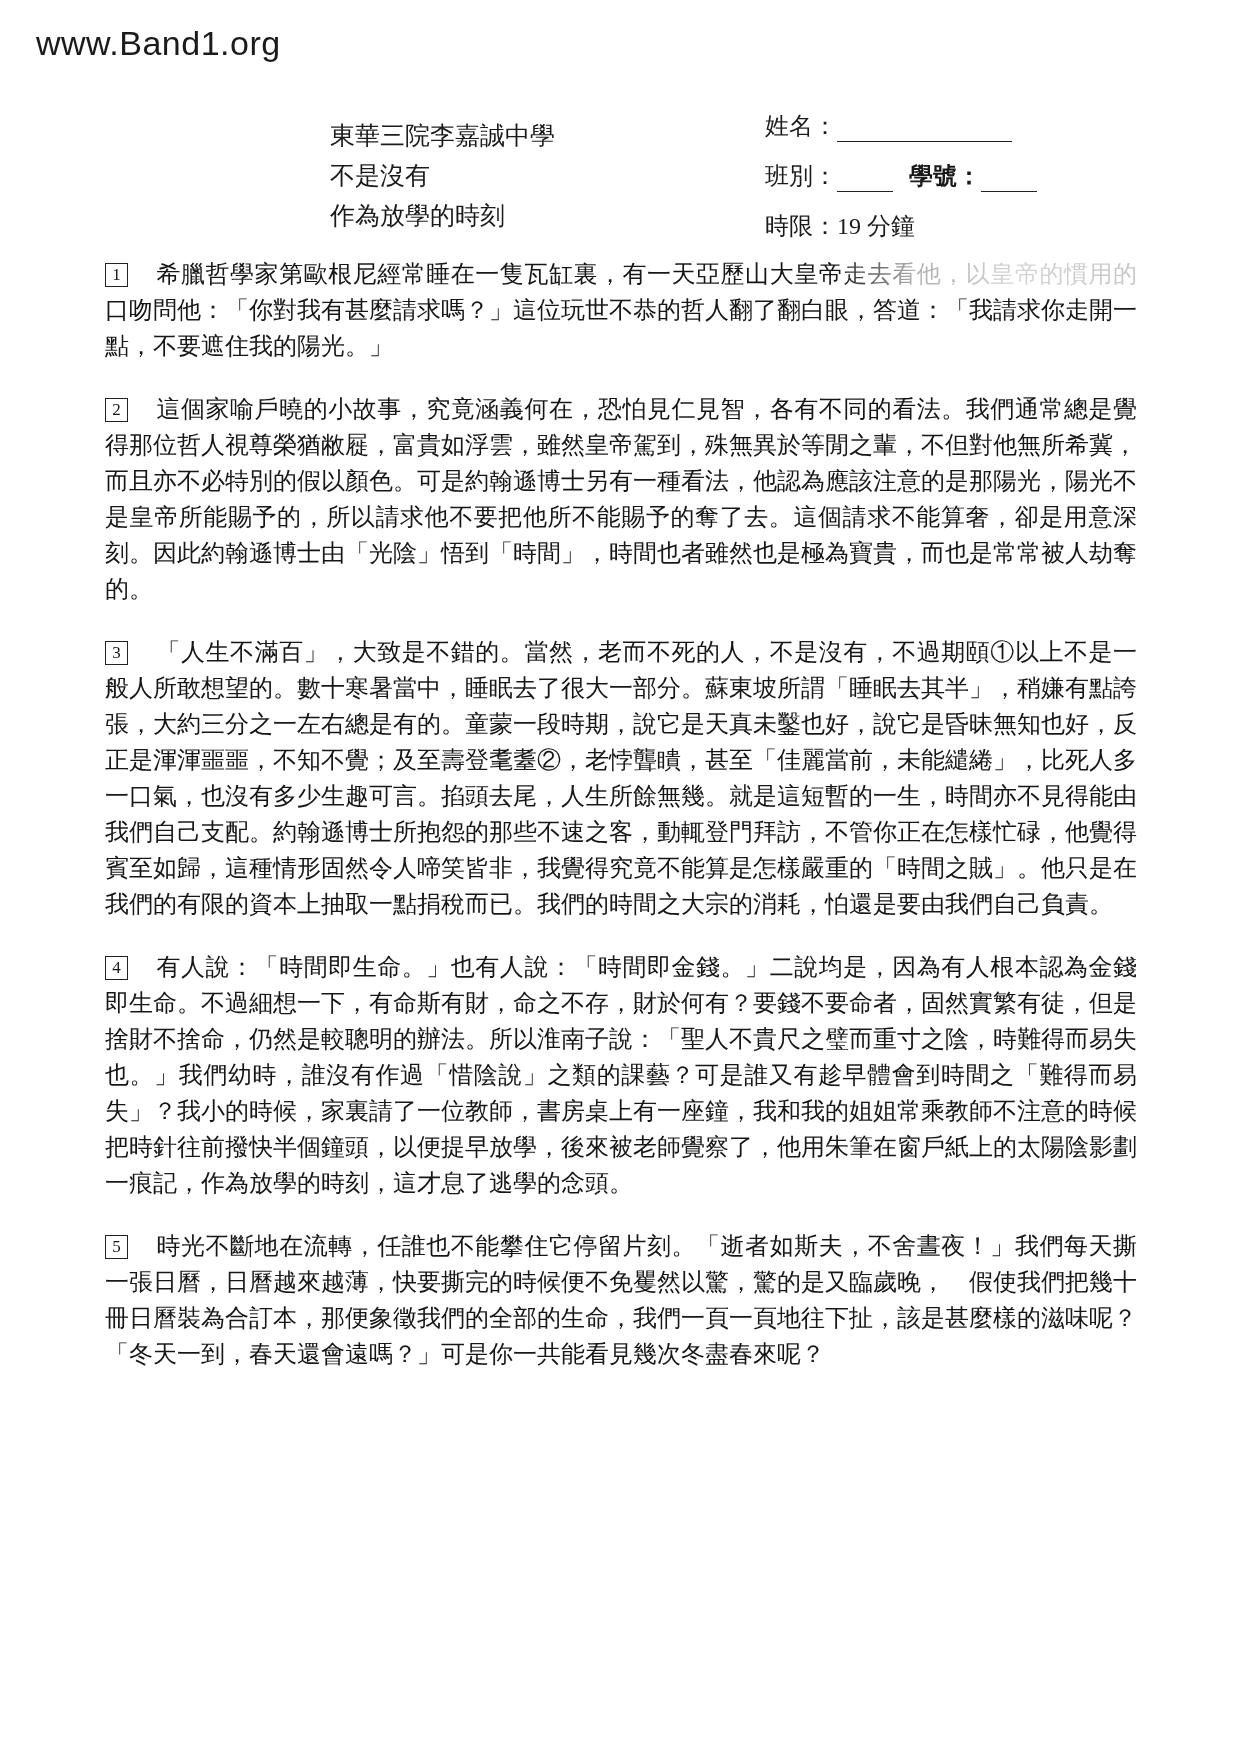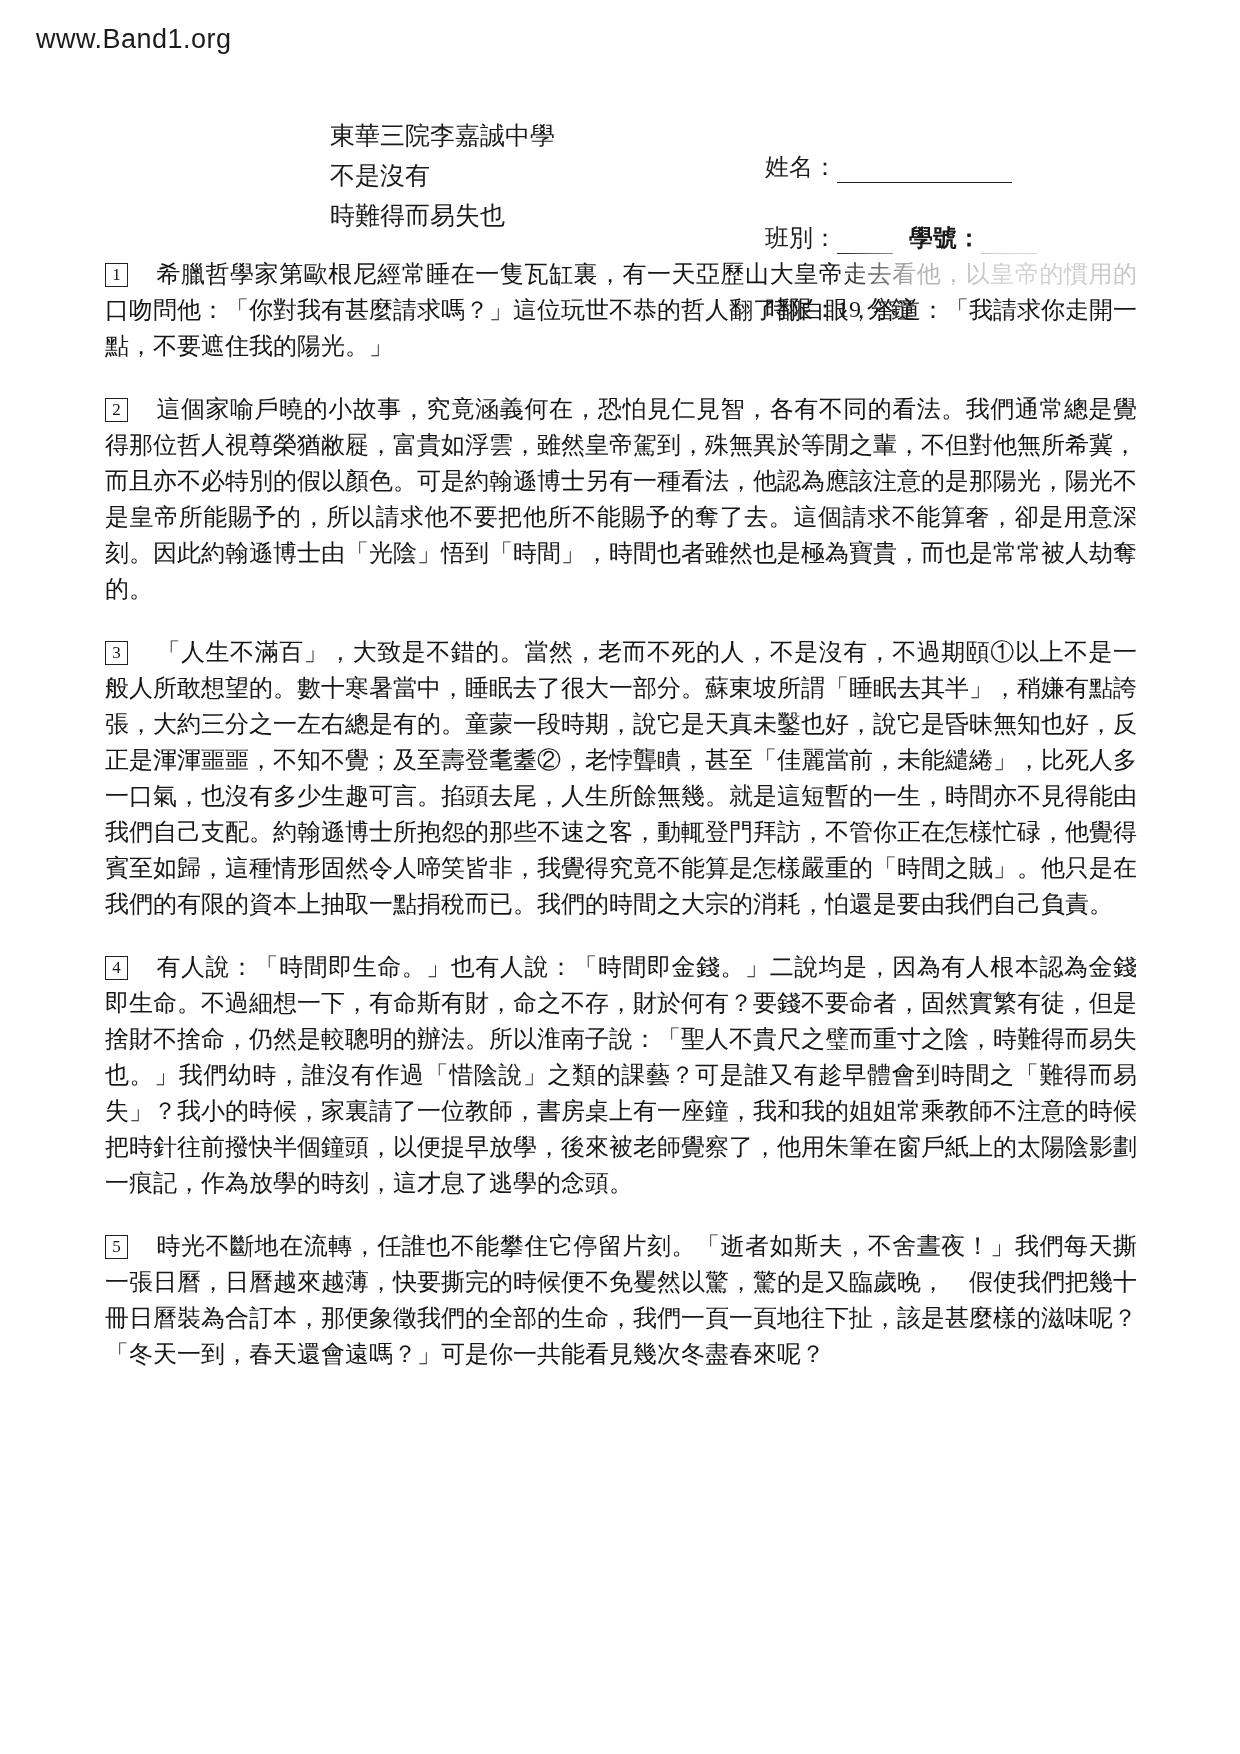--- a/index.html
+++ b/index.html
@@ -14,21 +14,21 @@
     background: #ffffff;
     color: #141414;
     font-family: "Liberation Serif", "DejaVu Serif", serif;
     overflow: hidden;
   }
   .watermark {
     position: absolute;
     left: 36px;
     top: 24px;
     font-family: "Liberation Sans", "DejaVu Sans", sans-serif;
-    font-size: 27px;
+    font-size: 34px;
     color: #1b1b1b;
     letter-spacing: 0.5px;
   }
   .header {
     position: absolute;
     left: 330px;
     top: 116px;
     width: 470px;
     font-size: 25px;
     line-height: 40px;
@@ -39,21 +39,20 @@
     left: 765px;
     top: 110px;
     width: 350px;
     font-size: 24px;
     color: #1a1a1a;
     white-space: nowrap;
   }
   .field-row {
     margin-bottom: 20px;
     height: 30px;
-    margin-top: 41px;
   }
   .uline {
     display: inline-block;
     border-bottom: 1.5px solid #222;
     height: 26px;
     vertical-align: bottom;
   }
   .w-name  { width: 175px; }
   .w-class { width: 56px; }
   .lbl-gap { margin-left: 16px; font-weight: bold; }
@@ -100,21 +99,21 @@
 </head>
 <body>
 
 <div class="page">
 
   <div class="watermark">www.Band1.org</div>
 
   <div class="header">
     <div>東華三院李嘉誠中學</div>
     <div>不是沒有</div>
-    <div>時難得而易失也</div>
+    <div>作為放學的時刻</div>
   </div>
 
   <div class="fields">
     <div class="field-row">
       <span>姓名：</span><span class="uline w-name"></span>
     </div>
     <div class="field-row">
       <span>班別：</span><span class="uline w-class"></span><span class="lbl-gap">學號：</span><span class="uline w-class"></span>
     </div>
     <div class="field-row">時限：19 分鐘</div>

